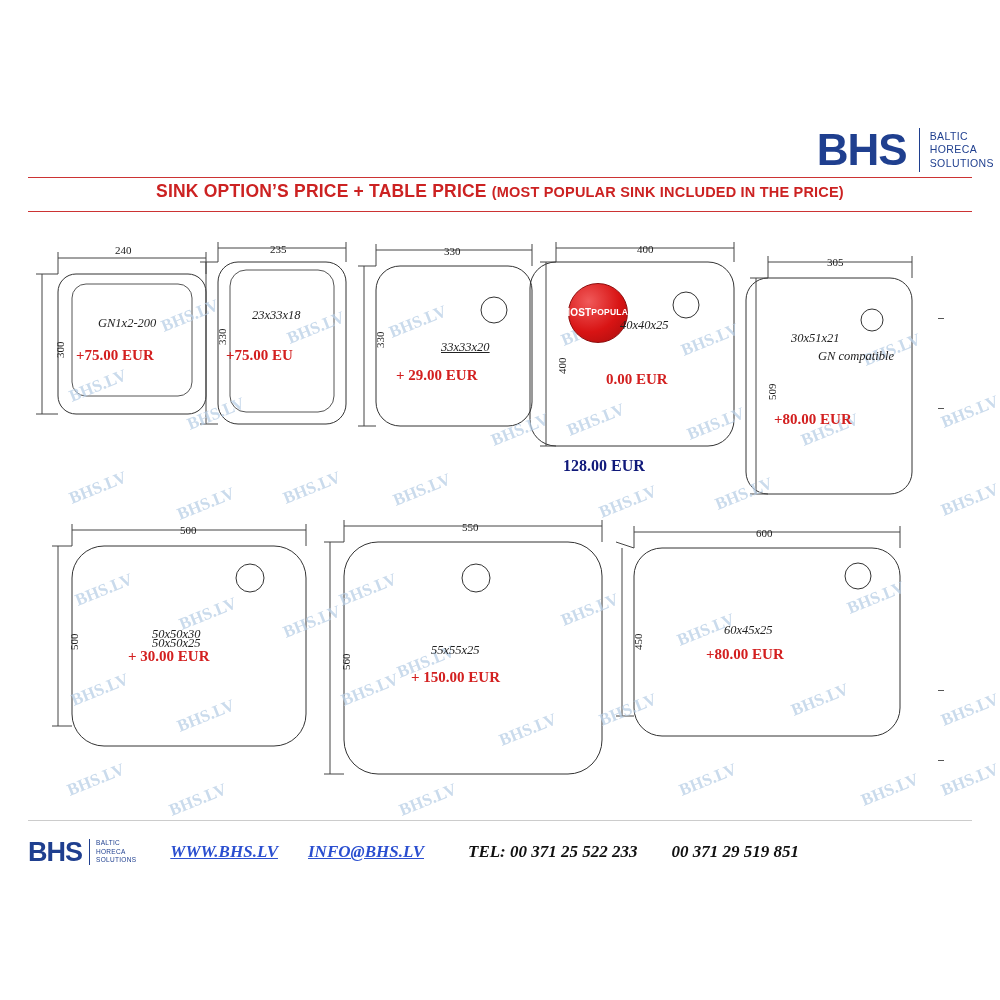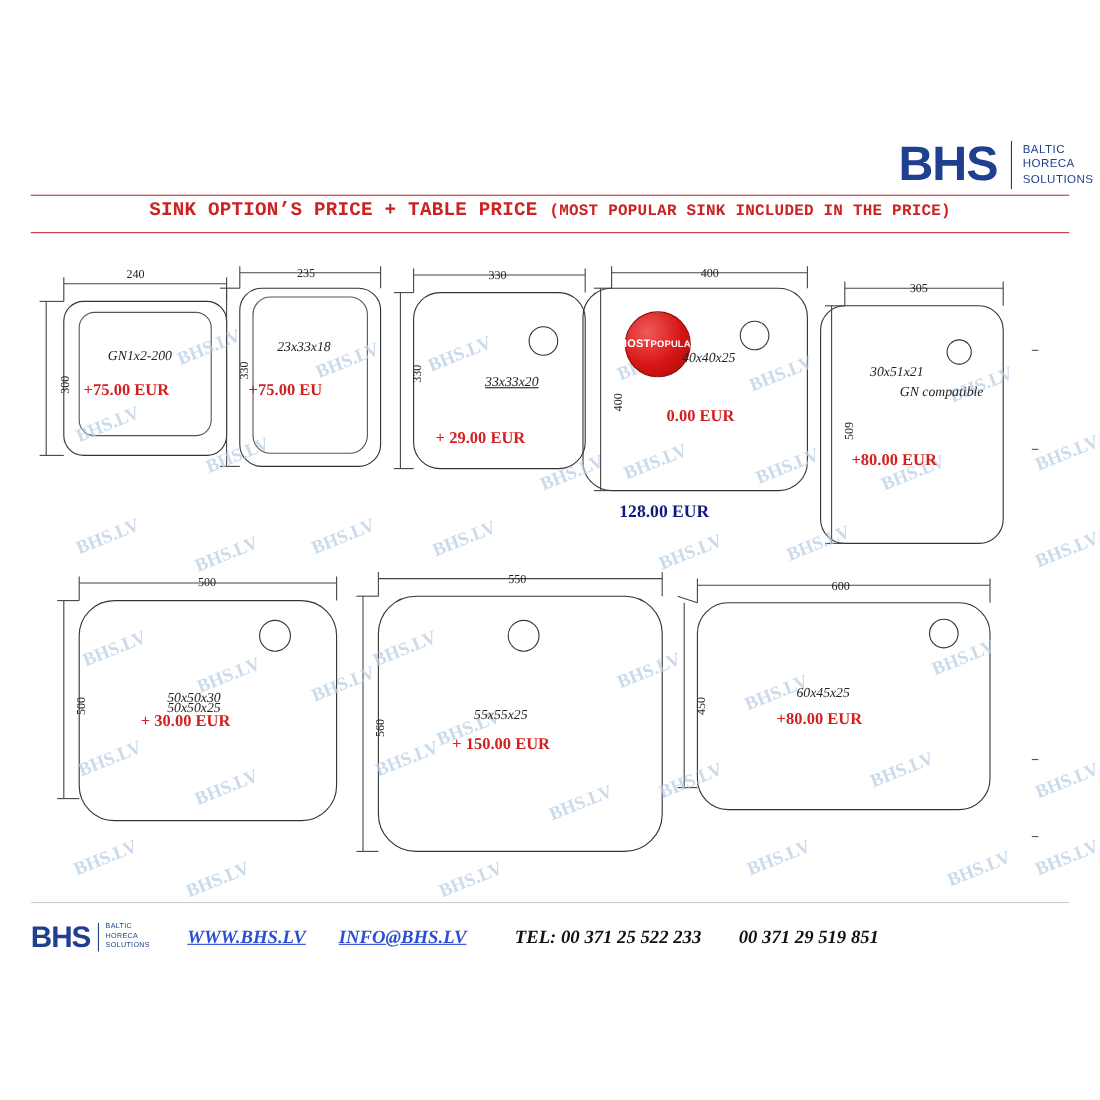--- a/index.html
+++ b/index.html
@@ -56,21 +56,21 @@
   }
   .title-rule.top { top: 177px; }
   .title-rule.bottom { top: 211px; }
 
   .main-title {
     position: absolute;
     top: 181px;
     left: 28px;
     width: 944px;
     text-align: center;
-    font-family: Liberation Mono, monospace;
+    font-family: Liberation Sans, sans-serif;
     font-weight: bold;
     font-size: 17.5px;
     color: #cc2222;
     letter-spacing: 0.2px;
   }
   .main-title .sub {
     font-size: 14.5px;
   }
 
   
@@ -372,21 +372,21 @@
   <div class="price" style="left:76px; top:347px;">+75.00 EUR</div>
 
   <div class="dim" style="left:270px; top:243px;">235</div>
   <div class="dim vert" style="left:216px; top:345px;">330</div>
   <div class="lbl" style="left:252px; top:308px;">23x33x18</div>
   <div class="price" style="left:226px; top:347px;">+75.00 EU</div>
 
   <div class="dim" style="left:444px; top:245px;">330</div>
   <div class="dim vert" style="left:374px; top:348px;">330</div>
   <div class="lbl" style="left:441px; top:340px;text-decoration:underline;">33x33x20</div>
-  <div class="price" style="left:396px; top:367px;margin-top:24px;">+ 29.00 EUR</div>
+  <div class="price" style="left:396px; top:367px;">+ 29.00 EUR</div>
 
   <div class="dim" style="left:637px; top:243px;">400</div>
   <div class="dim vert" style="left:556px; top:374px;">400</div>
   <div class="badge" style="left:568px; top:283px;">
     <div>MOST</div>
     <div class="l2">POPULAR</div>
   </div>
   <div class="lbl" style="left:620px; top:318px;">40x40x25</div>
   <div class="price" style="left:606px; top:371px;">0.00 EUR</div>
   <div class="price blue" style="left:563px; top:457px;">128.00 EUR</div>

